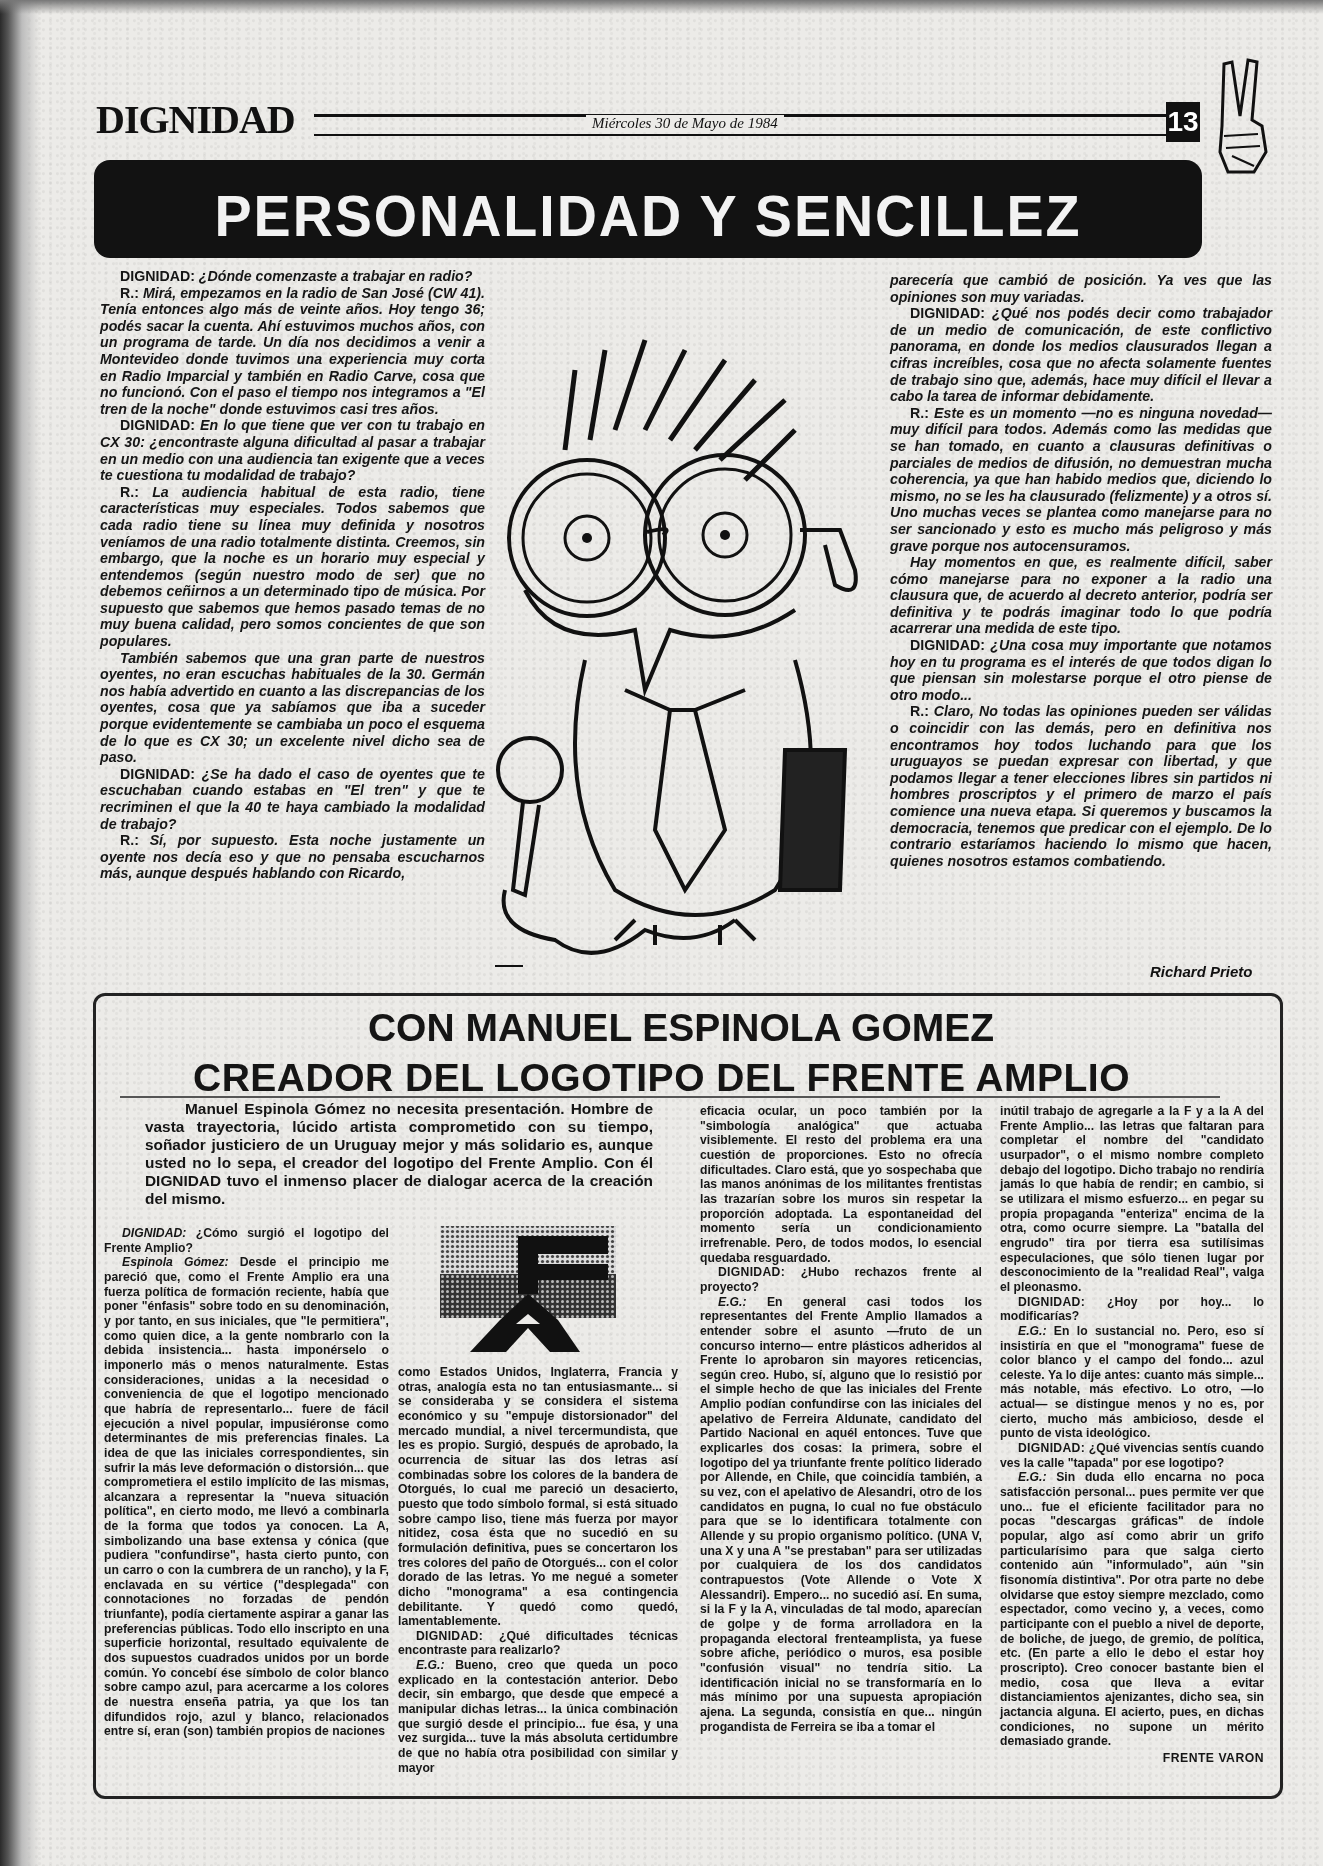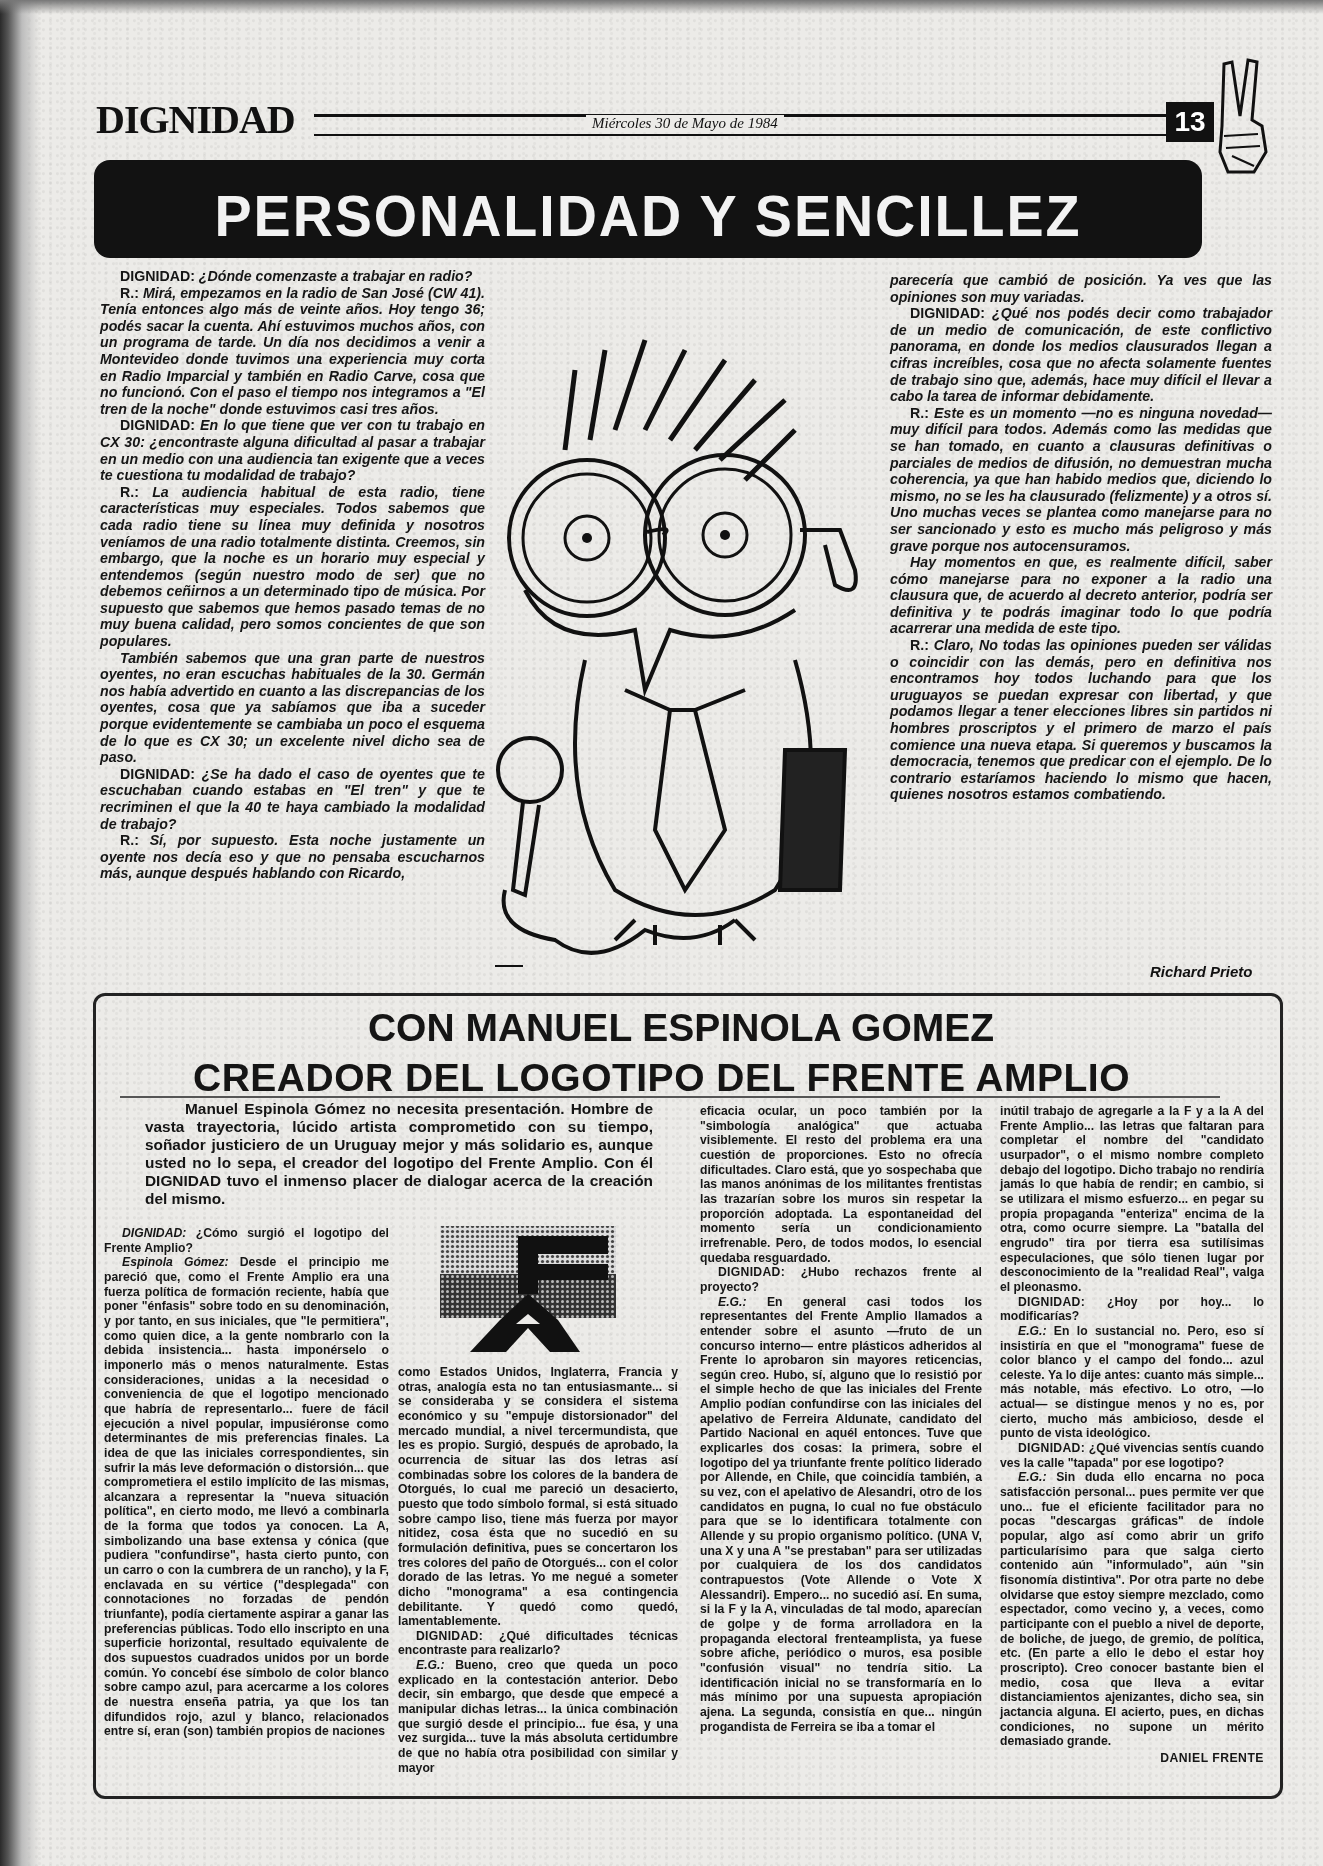--- a/index.html
+++ b/index.html
@@ -23,21 +23,21 @@
     background: linear-gradient(180deg, #777, rgba(0,0,0,0)); }
 
   
   .masthead { position:absolute; left:96px; top:92px; width:1140px; height:50px; }
   .brand { position:absolute; left:0; top:4px; font-family:"Liberation Serif", serif; font-weight:bold;
     font-size:40px; letter-spacing:-1px; color:#111; }
   .rule1 { position:absolute; left:218px; top:22px; width:880px; height:3px; background:#111; }
   .rule2 { position:absolute; left:218px; top:42px; width:880px; height:2px; background:#111; }
   .date { position:absolute; left:480px; top:23px; font-family:"Liberation Serif", serif; font-style:italic;
     font-size:15px; background:#ecebe8; padding:0 6px;margin-left:10px; }
-  .pagenum { position:absolute; left:1070px; top:10px; width:48px; height:40px; background:#111; color:#fff;
+  .pagenum { position:absolute; left:1070px; top:10px; width:34px; height:40px; background:#111; color:#fff;
     font-family:"Liberation Sans", sans-serif; font-weight:bold; font-size:28px; text-align:center; line-height:40px; }
   .victory { position:absolute; left:1210px; top:56px; width:70px; height:120px; }
 
   
   .banner { position:absolute; left:94px; top:160px; width:1108px; height:98px; background:#121212;border-radius:16px; }
   .banner h1 { margin:0; position:absolute; left:0; right:0; top:22px; text-align:center; color:#f2f2f2;
     font-family:"Liberation Sans", sans-serif; font-weight:bold; font-size:58px; letter-spacing:2px;
     transform:scaleX(0.96); }
 
   
@@ -108,20 +108,21 @@
       <p><span class="lead">R.: </span><span>La audiencia habitual de esta radio, tiene características muy especiales. Todos sabemos que cada radio tiene su línea muy definida y nosotros veníamos de una radio totalmente distinta. Creemos, sin embargo, que la noche es un horario muy especial y entendemos (según nuestro modo de ser) que no debemos ceñirnos a un determinado tipo de música. Por supuesto que sabemos que hemos pasado temas de no muy buena calidad, pero somos concientes de que son populares.</span></p>
       <p><span>También sabemos que una gran parte de nuestros oyentes, no eran escuchas habituales de la 30. Germán nos había advertido en cuanto a las discrepancias de los oyentes, cosa que ya sabíamos que iba a suceder porque evidentemente se cambiaba un poco el esquema de lo que es CX 30; un excelente nivel dicho sea de paso.</span></p>
       <p><span class="lead">DIGNIDAD: </span><span>¿Se ha dado el caso de oyentes que te escuchaban cuando estabas en "El tren" y que te recriminen el que la 40 te haya cambiado la modalidad de trabajo?</span></p>
       <p><span class="lead">R.: </span><span>Sí, por supuesto. Esta noche justamente un oyente nos decía eso y que no pensaba escucharnos más, aunque después hablando con Ricardo,</span></p>
     </div>
   <div class="col col-right" id="a1-right">
       <p style="text-indent: 0px;"><span>parecería que cambió de posición. Ya ves que las opiniones son muy variadas.</span></p>
       <p><span class="lead">DIGNIDAD: </span><span>¿Qué nos podés decir como trabajador de un medio de comunicación, de este conflictivo panorama, en donde los medios clausurados llegan a cifras increíbles, cosa que no afecta solamente fuentes de trabajo sino que, además, hace muy difícil el llevar a cabo la tarea de informar debidamente.</span></p>
       <p><span class="lead">R.: </span><span>Este es un momento —no es ninguna novedad— muy difícil para todos. Además como las medidas que se han tomado, en cuanto a clausuras definitivas o parciales de medios de difusión, no demuestran mucha coherencia, ya que han habido medios que, diciendo lo mismo, no se les ha clausurado (felizmente) y a otros sí. Uno muchas veces se plantea como manejarse para no ser sancionado y esto es mucho más peligroso y más grave porque nos autocensuramos.</span></p>
       <p><span>Hay momentos en que, es realmente difícil, saber cómo manejarse para no exponer a la radio una clausura que, de acuerdo al decreto anterior, podría ser definitiva y te podrás imaginar todo lo que podría acarrerar una medida de este tipo.</span></p>
+      <p><span class="lead">DIGNIDAD: </span><span>¿Una cosa muy importante que notamos hoy en tu programa es el interés de que todos digan lo que piensan sin molestarse porque el otro piense de otro modo...</span></p>
       <p><span class="lead">R.: </span><span>Claro, No todas las opiniones pueden ser válidas o coincidir con las demás, pero en definitiva nos encontramos hoy todos luchando para que los uruguayos se puedan expresar con libertad, y que podamos llegar a tener elecciones libres sin partidos ni hombres proscriptos y el primero de marzo el país comience una nueva etapa. Si queremos y buscamos la democracia, tenemos que predicar con el ejemplo. De lo contrario estaríamos haciendo lo mismo que hacen, quienes nosotros estamos combatiendo.</span></p>
     </div>
 
   <svg class="illustration" viewBox="0 0 390 640">
     <g fill="none" stroke="#111" stroke-width="4">
 
       <path d="M70 120 L80 40 M95 110 L110 20 M120 100 L150 10 M150 100 L190 20 M175 110 L230 30 M200 120 L260 50 M225 130 L290 70 M250 150 L300 100" stroke-width="5"></path>
 
       <circle cx="92" cy="208" r="78"></circle>
       <circle cx="92" cy="208" r="64" stroke-width="3"></circle>
@@ -197,15 +198,15 @@
       <p><span class="spk">E.G.: </span><span>En general casi todos los representantes del Frente Amplio llamados a entender sobre el asunto —fruto de un concurso interno— entre plásticos adheridos al Frente lo aprobaron sin mayores reticencias, según creo. Hubo, sí, alguno que lo resistió por el simple hecho de que las iniciales del Frente Amplio podían confundirse con las iniciales del apelativo de Ferreira Aldunate, candidato del Partido Nacional en aquél entonces. Tuve que explicarles dos cosas: la primera, sobre el logotipo del ya triunfante frente político liderado por Allende, en Chile, que coincidía también, a su vez, con el apelativo de Alesandri, otro de los candidatos en pugna, lo cual no fue obstáculo para que se lo identificara totalmente con Allende y su propio organismo político. (UNA V, una X y una A "se prestaban" para ser utilizadas por cualquiera de los dos candidatos contrapuestos (Vote Allende o Vote X Alessandri). Empero... no sucedió así. En suma, si la F y la A, vinculadas de tal modo, aparecían de golpe y de forma arrolladora en la propaganda electoral frenteamplista, ya fuese sobre afiche, periódico o muros, esa posible "confusión visual" no tendría sitio. La identificación inicial no se transformaría en lo más mínimo por una supuesta apropiación ajena. La segunda, consistía en que... ningún progandista de Ferreira se iba a tomar el</span></p>
     </div>
   <div class="bcol bcol4" id="a2-c4">
     <div id="a2-c4-body">
         <p style="text-indent: 0px;"><span>inútil trabajo de agregarle a la F y a la A del Frente Amplio... las letras que faltaran para completar el nombre del "candidato usurpador", o el mismo nombre completo debajo del logotipo. Dicho trabajo no rendiría jamás lo que había de rendir; en cambio, si se utilizara el mismo esfuerzo... en pegar su propia propaganda "enteriza" encima de la otra, como ocurre siempre. La "batalla del engrudo" tira por tierra esa sutilísimas especulaciones, que sólo tienen lugar por desconocimiento de la "realidad Real", valga el pleonasmo.</span></p>
         <p><span class="dig">DIGNIDAD: </span><span>¿Hoy por hoy... lo modificarías?</span></p>
         <p><span class="spk">E.G.: </span><span>En lo sustancial no. Pero, eso sí insistiría en que el "monograma" fuese de color blanco y el campo del fondo... azul celeste. Ya lo dije antes: cuanto más simple... más notable, más efectivo. Lo otro, —lo actual— se distingue menos y no es, por cierto, mucho más ambicioso, desde el punto de vista ideológico.</span></p>
         <p><span class="dig">DIGNIDAD: </span><span>¿Qué vivencias sentís cuando ves la calle "tapada" por ese logotipo?</span></p>
         <p><span class="spk">E.G.: </span><span>Sin duda ello encarna no poca satisfacción personal... pues permite ver que uno... fue el eficiente facilitador para no pocas "descargas gráficas" de índole popular, algo así como abrir un grifo particularísimo para que salga cierto contenido aún "informulado", aún "sin fisonomía distintiva". Por otra parte no debe olvidarse que estoy siempre mezclado, como espectador, como vecino y, a veces, como participante con el pueblo a nivel de deporte, de boliche, de juego, de gremio, de política, etc. (En parte a ello le debo el estar hoy proscripto). Creo conocer bastante bien el medio, cosa que lleva a evitar distanciamientos ajenizantes, dicho sea, sin jactancia alguna. El acierto, pues, en dichas condiciones, no supone un mérito demasiado grande.</span></p>
       </div>
-    <span class="sig">DANIEL FRENTE</span>
+    <span class="sig">FRENTE VARON</span>
   </div>
 </div>
 
 </body></html>

